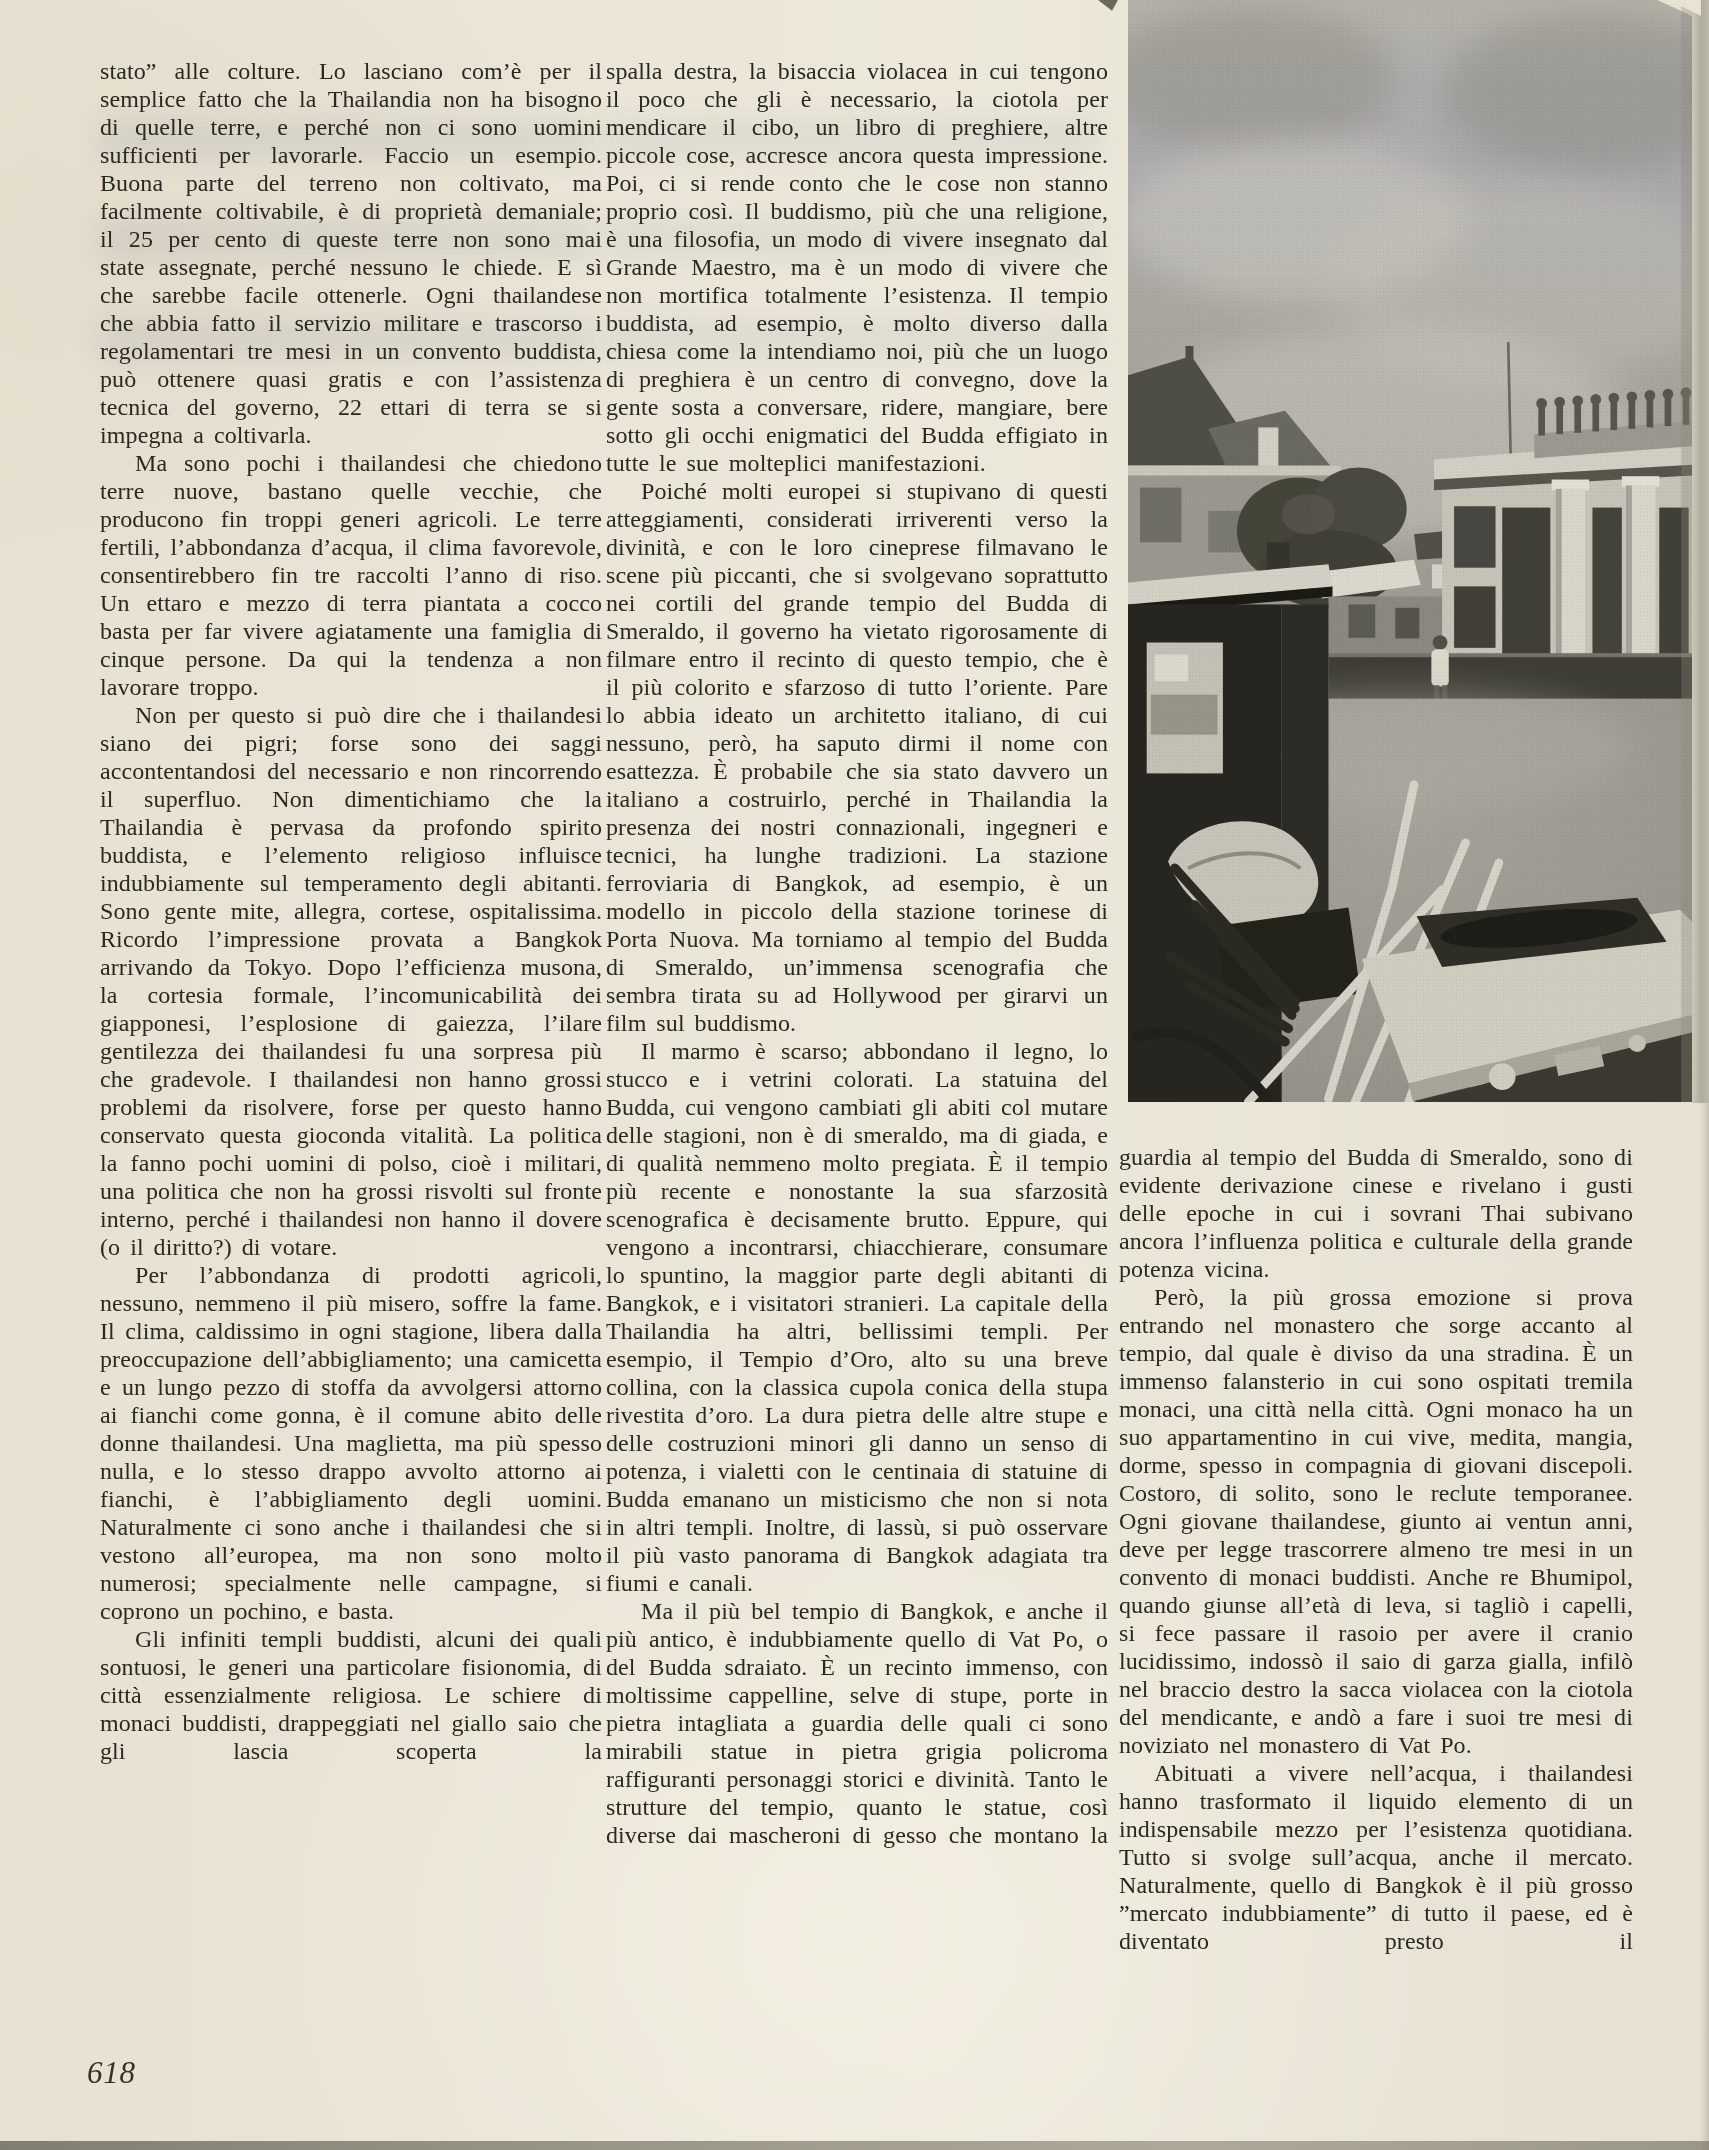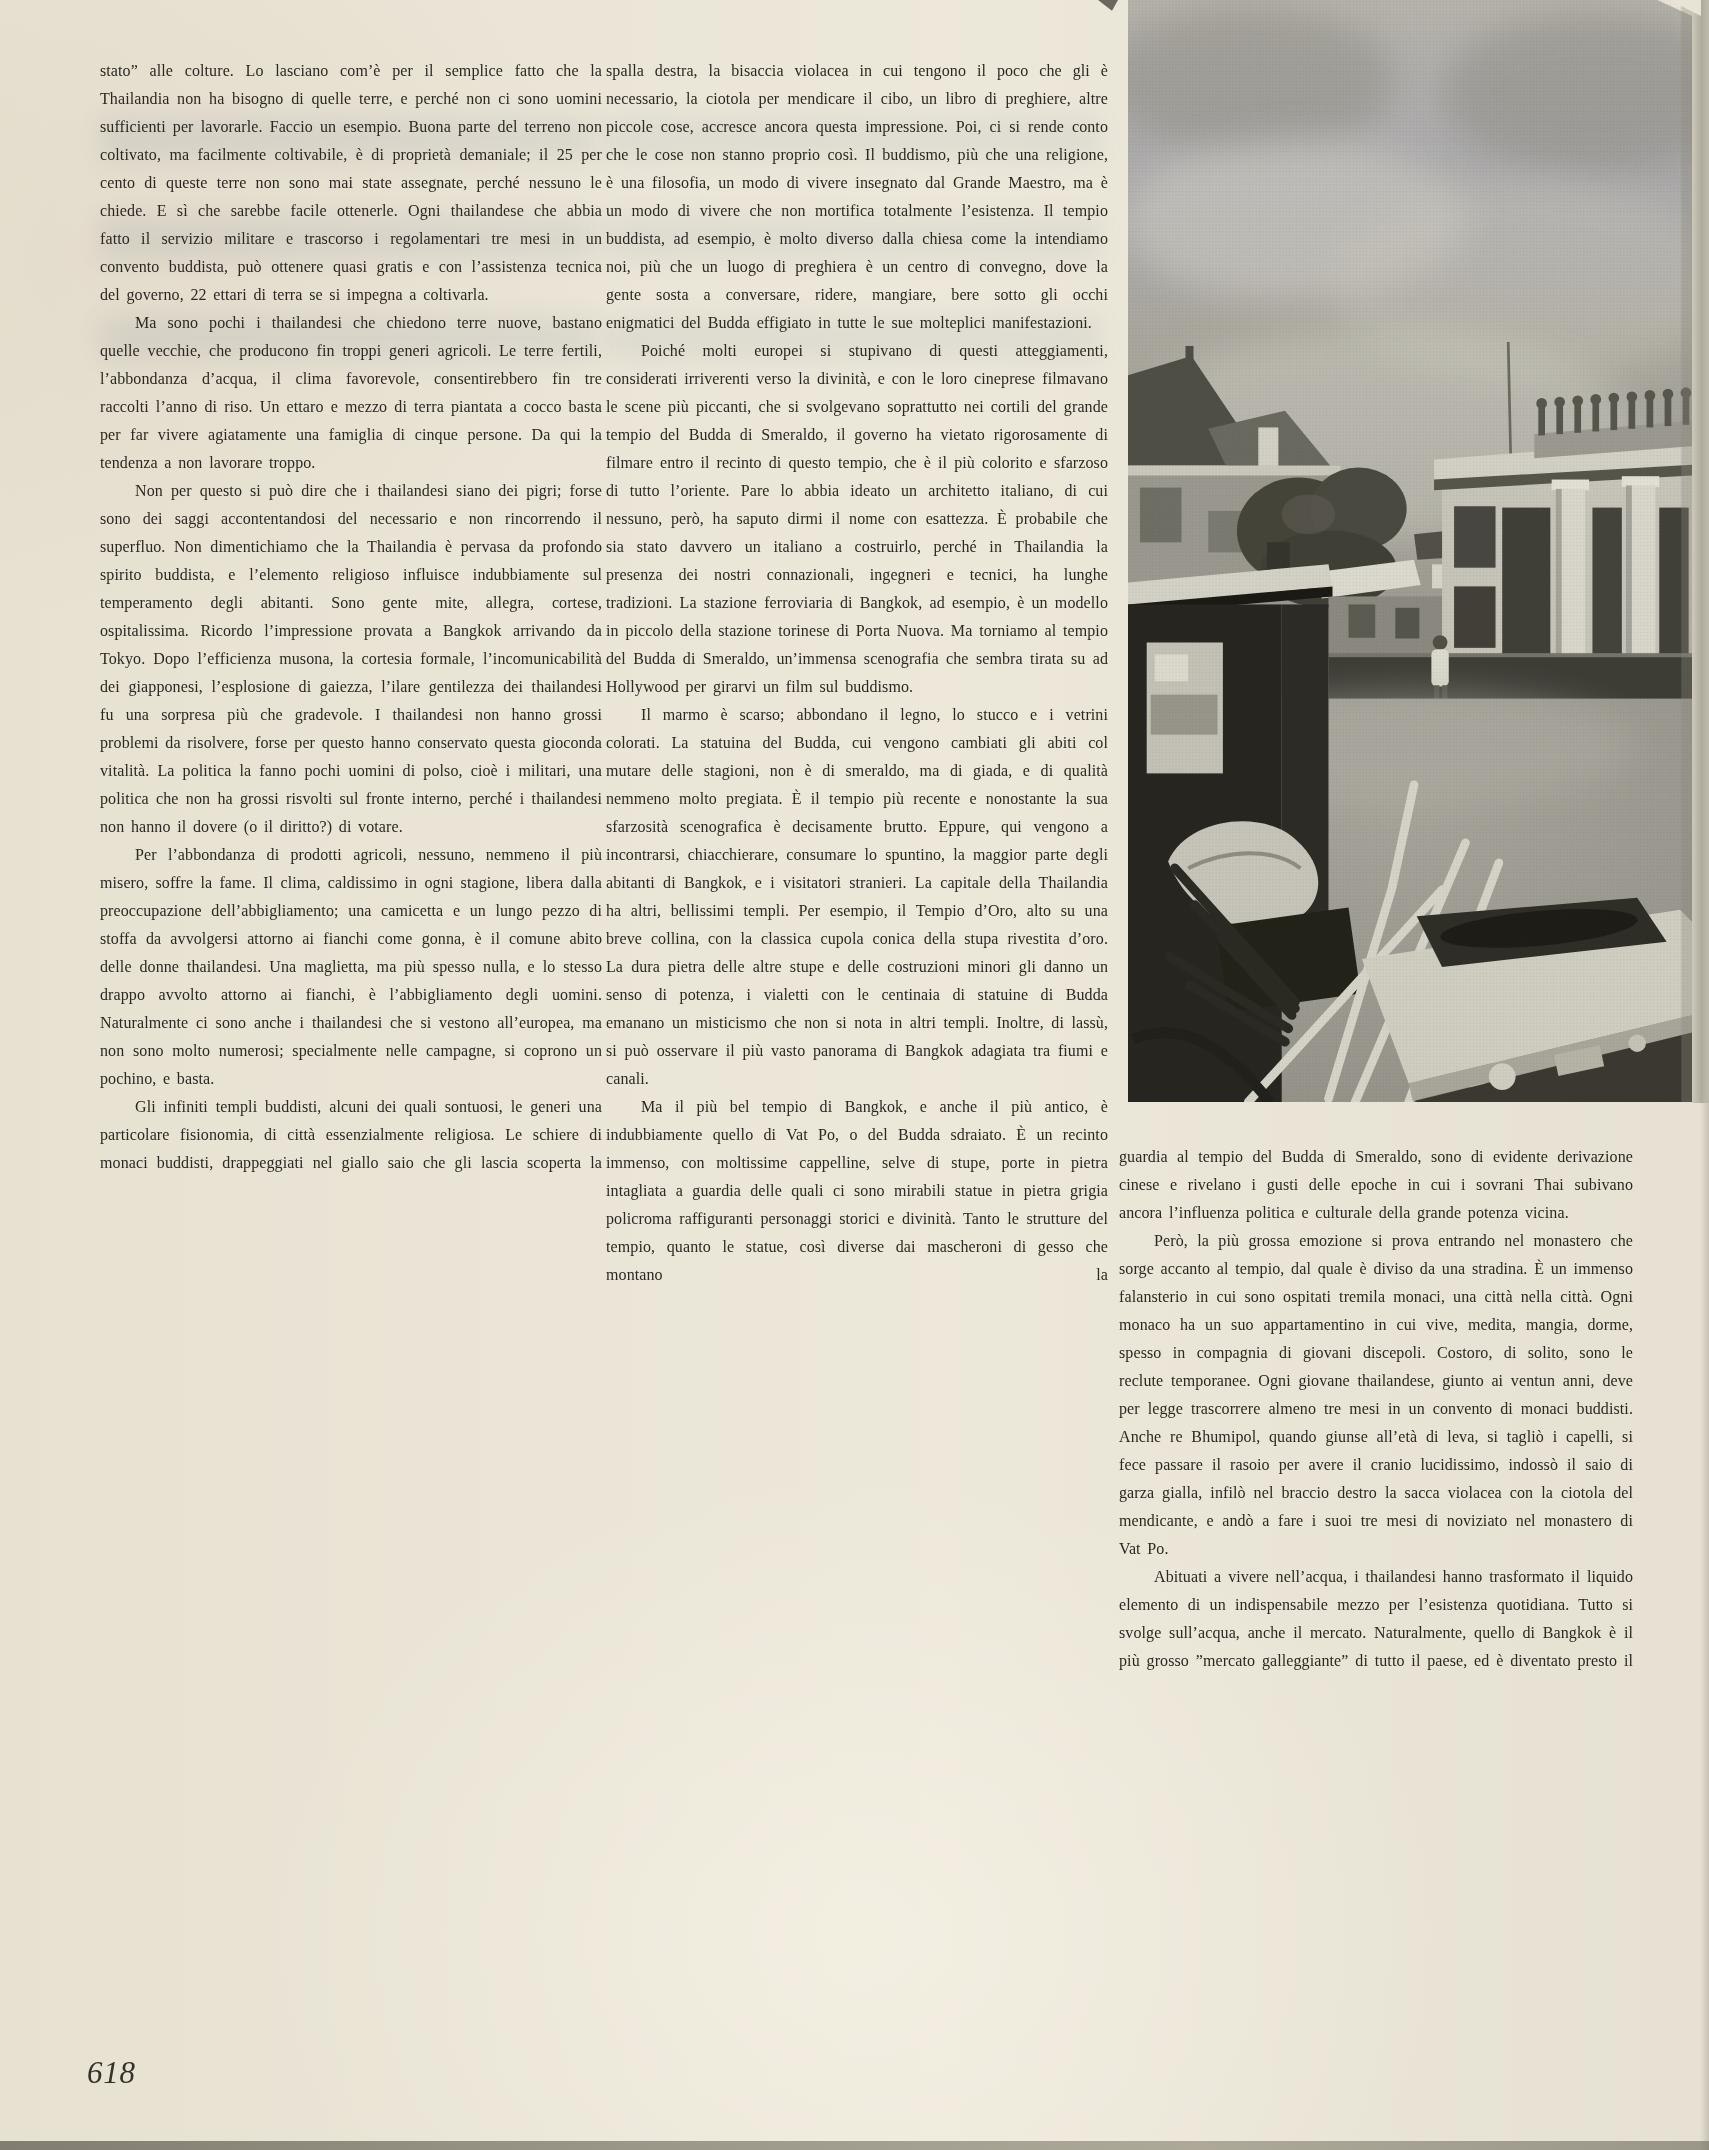--- a/index.html
+++ b/index.html
@@ -9,21 +9,21 @@
     font-family:"Liberation Serif","DejaVu Serif",serif;
   }
   .paper-tint{position:absolute;inset:0;pointer-events:none;
     background:
       radial-gradient(801px 601px at 8% 12%, rgba(214,196,178,.20), transparent 60%),
       radial-gradient(935px 734px at 50% 90%, rgba(255,252,240,.35), transparent 65%),
       linear-gradient(90deg, rgba(210,198,178,.12), rgba(255,255,250,.10) 55%, rgba(205,200,188,.14));
   }
   .ghost{position:absolute;filter:blur(12px);pointer-events:none;
     background:repeating-linear-gradient(0deg, rgba(95,110,128,.15) 0 43px, transparent 43px 100px);}
-  .col{position:absolute;color:#2b2822;font-size:16px;line-height:28px;
+  .col{position:absolute;color:#2b2822;font-size:24px;line-height:28px;
     word-spacing:.16em;letter-spacing:0.1px;text-align:justify;}
   .col p{margin:0;text-indent:35px;}
   .col p.first{text-indent:0;}
   .col p.cut{text-align-last:justify;}
   .photo{position:absolute;left:1128px;top:0;width:564px;height:1102px;overflow:hidden;background:#a9a79d;}
   .photo svg{display:block;width:100%;height:100%;}
   .page-edge{position:absolute;left:1692px;top:0;width:17.4px;height:1103px;
     background:linear-gradient(90deg,#cdc9ba,#b0ac9e 55%,#d8d4c5);}
   .edge-bottom{position:absolute;left:0;top:2141px;width:1709px;height:10px;
     background:linear-gradient(90deg,#6f6c60 0%,#8b8778 35%,#a29d8d 70%,#8e8a7b 100%);opacity:.85;}
@@ -228,20 +228,20 @@
 <section class="col" style="left:606px;top:57px;width:502px;">
   <p class="first">spalla destra, la bisaccia violacea in cui tengono il poco che gli è necessario, la ciotola per mendicare il cibo, un libro di preghiere, altre piccole cose, accresce ancora questa impressione. Poi, ci si rende conto che le cose non stanno proprio così. Il buddismo, più che una religione, è una filosofia, un modo di vivere insegnato dal Grande Maestro, ma è un modo di vivere che non mortifica totalmente l’esistenza. Il tempio buddista, ad esempio, è molto diverso dalla chiesa come la intendiamo noi, più che un luogo di preghiera è un centro di convegno, dove la gente sosta a conversare, ridere, mangiare, bere sotto gli occhi enigmatici del Budda effigiato in tutte le sue molteplici manifestazioni.</p>
   <p>Poiché molti europei si stupivano di questi atteggiamenti, considerati irriverenti verso la divinità, e con le loro cineprese filmavano le scene più piccanti, che si svolgevano soprattutto nei cortili del grande tempio del Budda di Smeraldo, il governo ha vietato rigorosamente di filmare entro il recinto di questo tempio, che è il più colorito e sfarzoso di tutto l’oriente. Pare lo abbia ideato un architetto italiano, di cui nessuno, però, ha saputo dirmi il nome con esattezza. È probabile che sia stato davvero un italiano a costruirlo, perché in Thailandia la presenza dei nostri connazionali, ingegneri e tecnici, ha lunghe tradizioni. La stazione ferroviaria di Bangkok, ad esempio, è un modello in piccolo della stazione torinese di Porta Nuova. Ma torniamo al tempio del Budda di Smeraldo, un’immensa scenografia che sembra tirata su ad Hollywood per girarvi un film sul buddismo.</p>
   <p>Il marmo è scarso; abbondano il legno, lo stucco e i vetrini colorati. La statuina del Budda, cui vengono cambiati gli abiti col mutare delle stagioni, non è di smeraldo, ma di giada, e di qualità nemmeno molto pregiata. È il tempio più recente e nonostante la sua sfarzosità scenografica è decisamente brutto. Eppure, qui vengono a incontrarsi, chiacchierare, consumare lo spuntino, la maggior parte degli abitanti di Bangkok, e i visitatori stranieri. La capitale della Thailandia ha altri, bellissimi templi. Per esempio, il Tempio d’Oro, alto su una breve collina, con la classica cupola conica della stupa rivestita d’oro. La dura pietra delle altre stupe e delle costruzioni minori gli danno un senso di potenza, i vialetti con le centinaia di statuine di Budda emanano un misticismo che non si nota in altri templi. Inoltre, di lassù, si può osservare il più vasto panorama di Bangkok adagiata tra fiumi e canali.</p>
   <p class="cut">Ma il più bel tempio di Bangkok, e anche il più antico, è indubbiamente quello di Vat Po, o del Budda sdraiato. È un recinto immenso, con moltissime cappelline, selve di stupe, porte in pietra intagliata a guardia delle quali ci sono mirabili statue in pietra grigia policroma raffiguranti personaggi storici e divinità. Tanto le strutture del tempio, quanto le statue, così diverse dai mascheroni di gesso che montano la</p>
 </section>
 
 <section class="col" style="left:1119px;top:1143px;width:514px;">
   <p class="first">guardia al tempio del Budda di Smeraldo, sono di evidente derivazione cinese e rivelano i gusti delle epoche in cui i sovrani Thai subivano ancora l’influenza politica e culturale della grande potenza vicina.</p>
   <p>Però, la più grossa emozione si prova entrando nel monastero che sorge accanto al tempio, dal quale è diviso da una stradina. È un immenso falansterio in cui sono ospitati tremila monaci, una città nella città. Ogni monaco ha un suo appartamentino in cui vive, medita, mangia, dorme, spesso in compagnia di giovani discepoli. Costoro, di solito, sono le reclute temporanee. Ogni giovane thailandese, giunto ai ventun anni, deve per legge trascorrere almeno tre mesi in un convento di monaci buddisti. Anche re Bhumipol, quando giunse all’età di leva, si tagliò i capelli, si fece passare il rasoio per avere il cranio lucidissimo, indossò il saio di garza gialla, infilò nel braccio destro la sacca violacea con la ciotola del mendicante, e andò a fare i suoi tre mesi di noviziato nel monastero di Vat Po.</p>
-  <p class="cut">Abituati a vivere nell’acqua, i thailandesi hanno trasformato il liquido elemento di un indispensabile mezzo per l’esistenza quotidiana. Tutto si svolge sull’acqua, anche il mercato. Naturalmente, quello di Bangkok è il più grosso ”mercato galleggiante” di tutto il paese, ed è diventato presto il</p>
+  <p class="cut">Abituati a vivere nell’acqua, i thailandesi hanno trasformato il liquido elemento di un indispensabile mezzo per l’esistenza quotidiana. Tutto si svolge sull’acqua, anche il mercato. Naturalmente, quello di Bangkok è il più grosso ”mercato indubbiamente” di tutto il paese, ed è diventato presto il</p>
 </section>
 
 <div class="page-number">618</div>
 
 <div class="edge-bottom"></div>
 <div class="edge-right"></div>
 
 
 </body></html>

